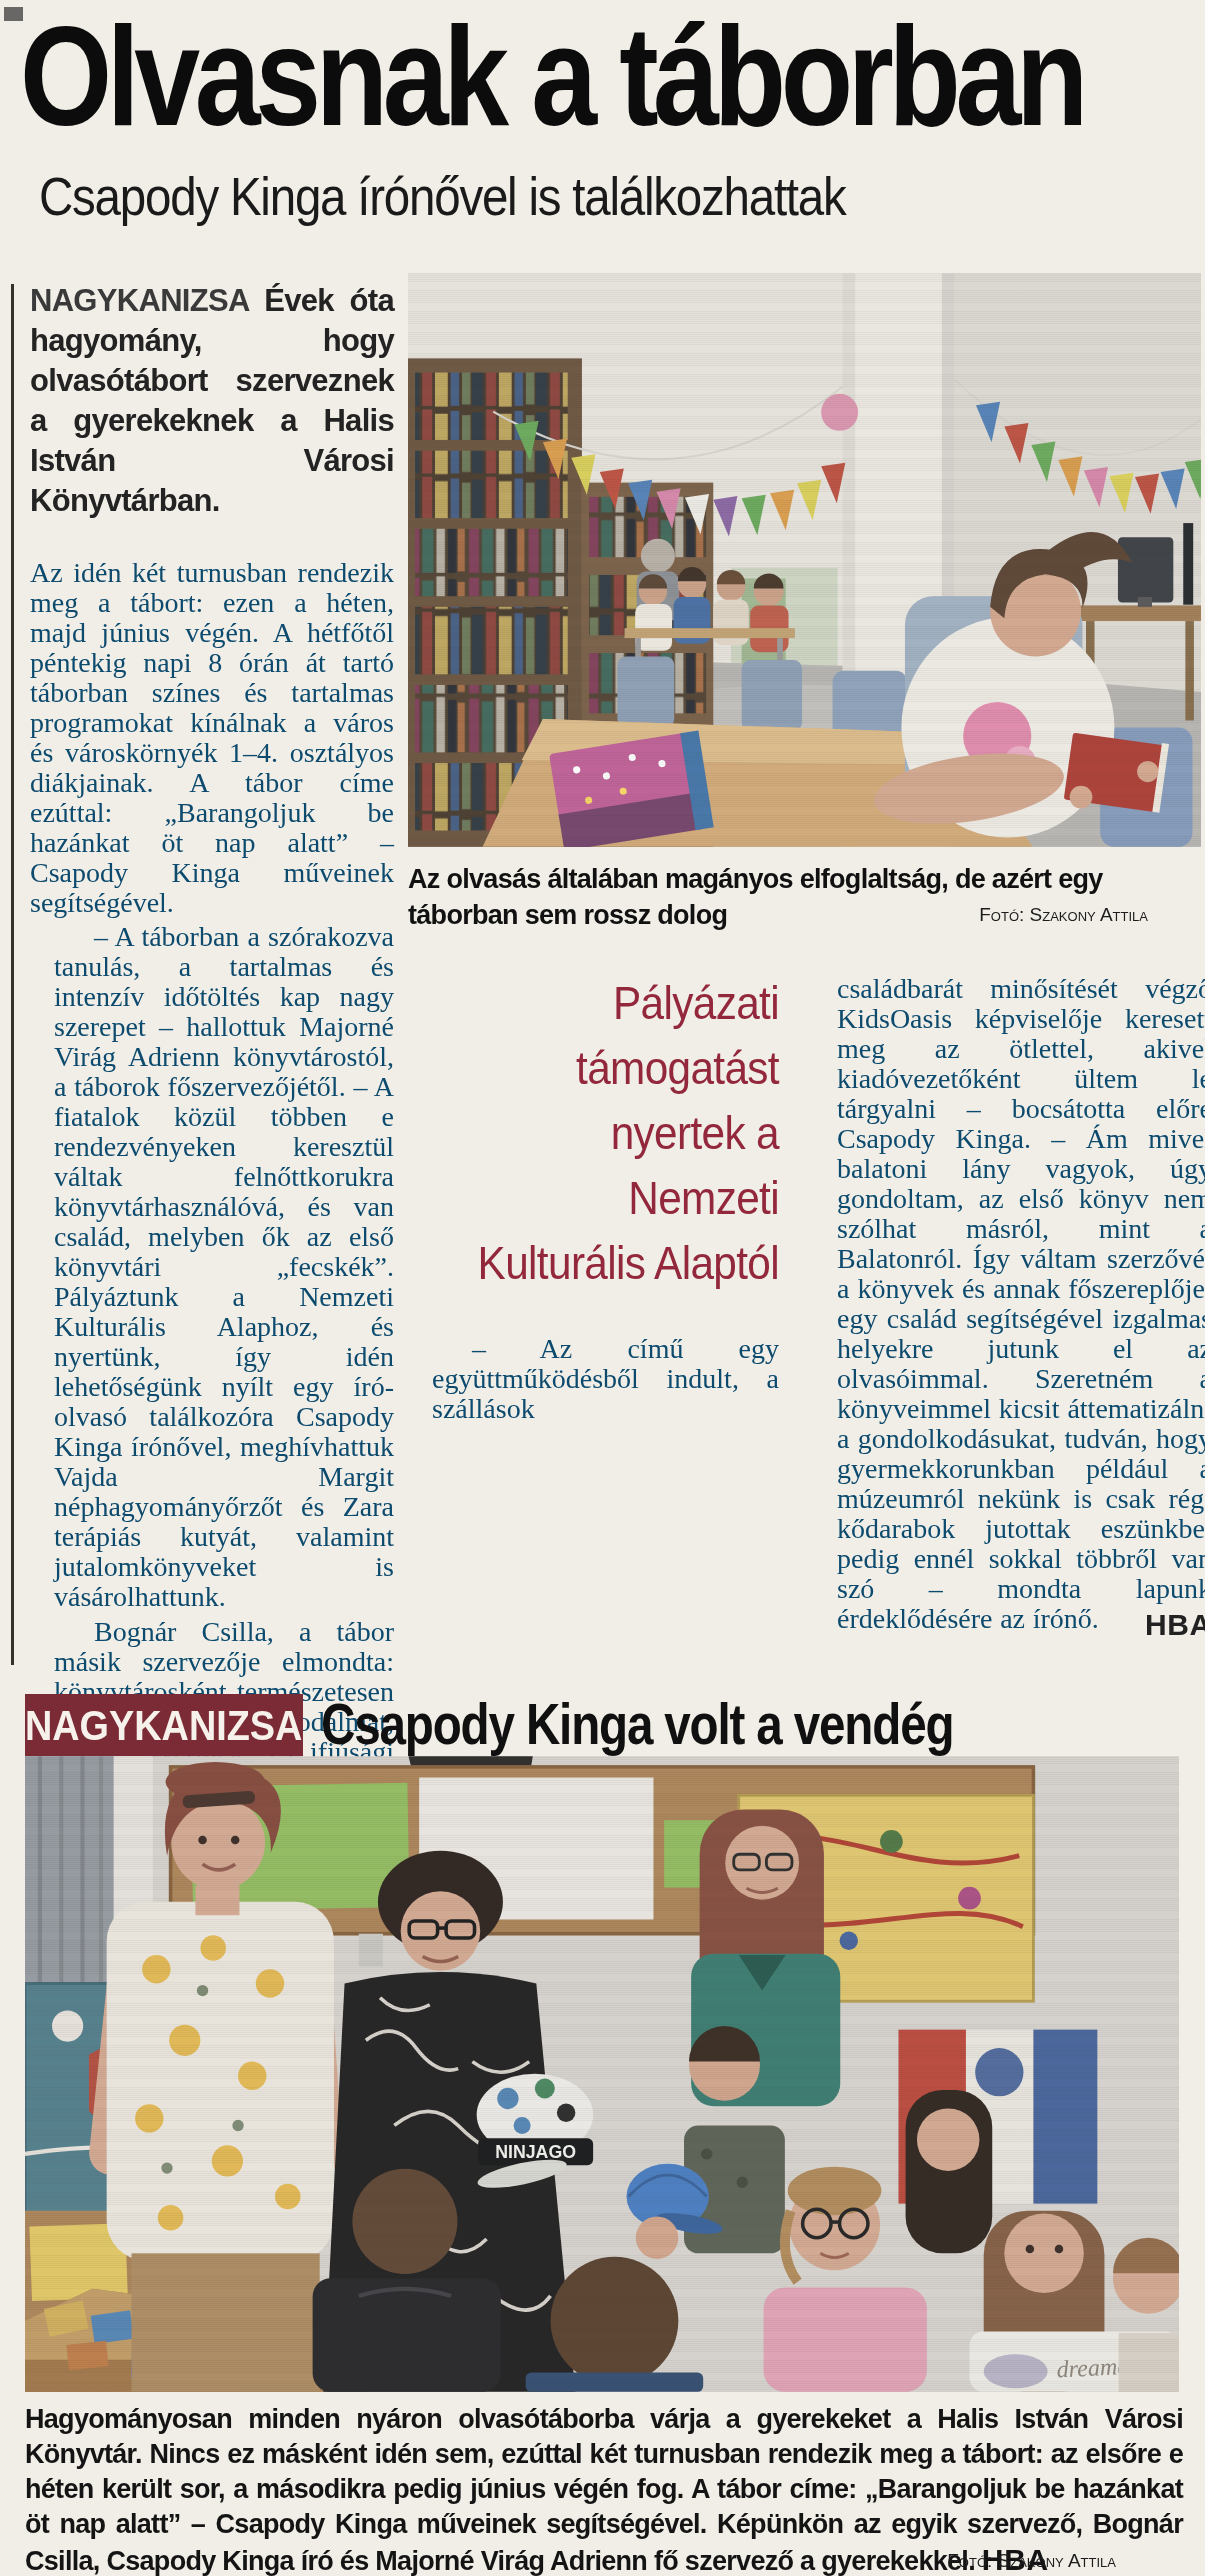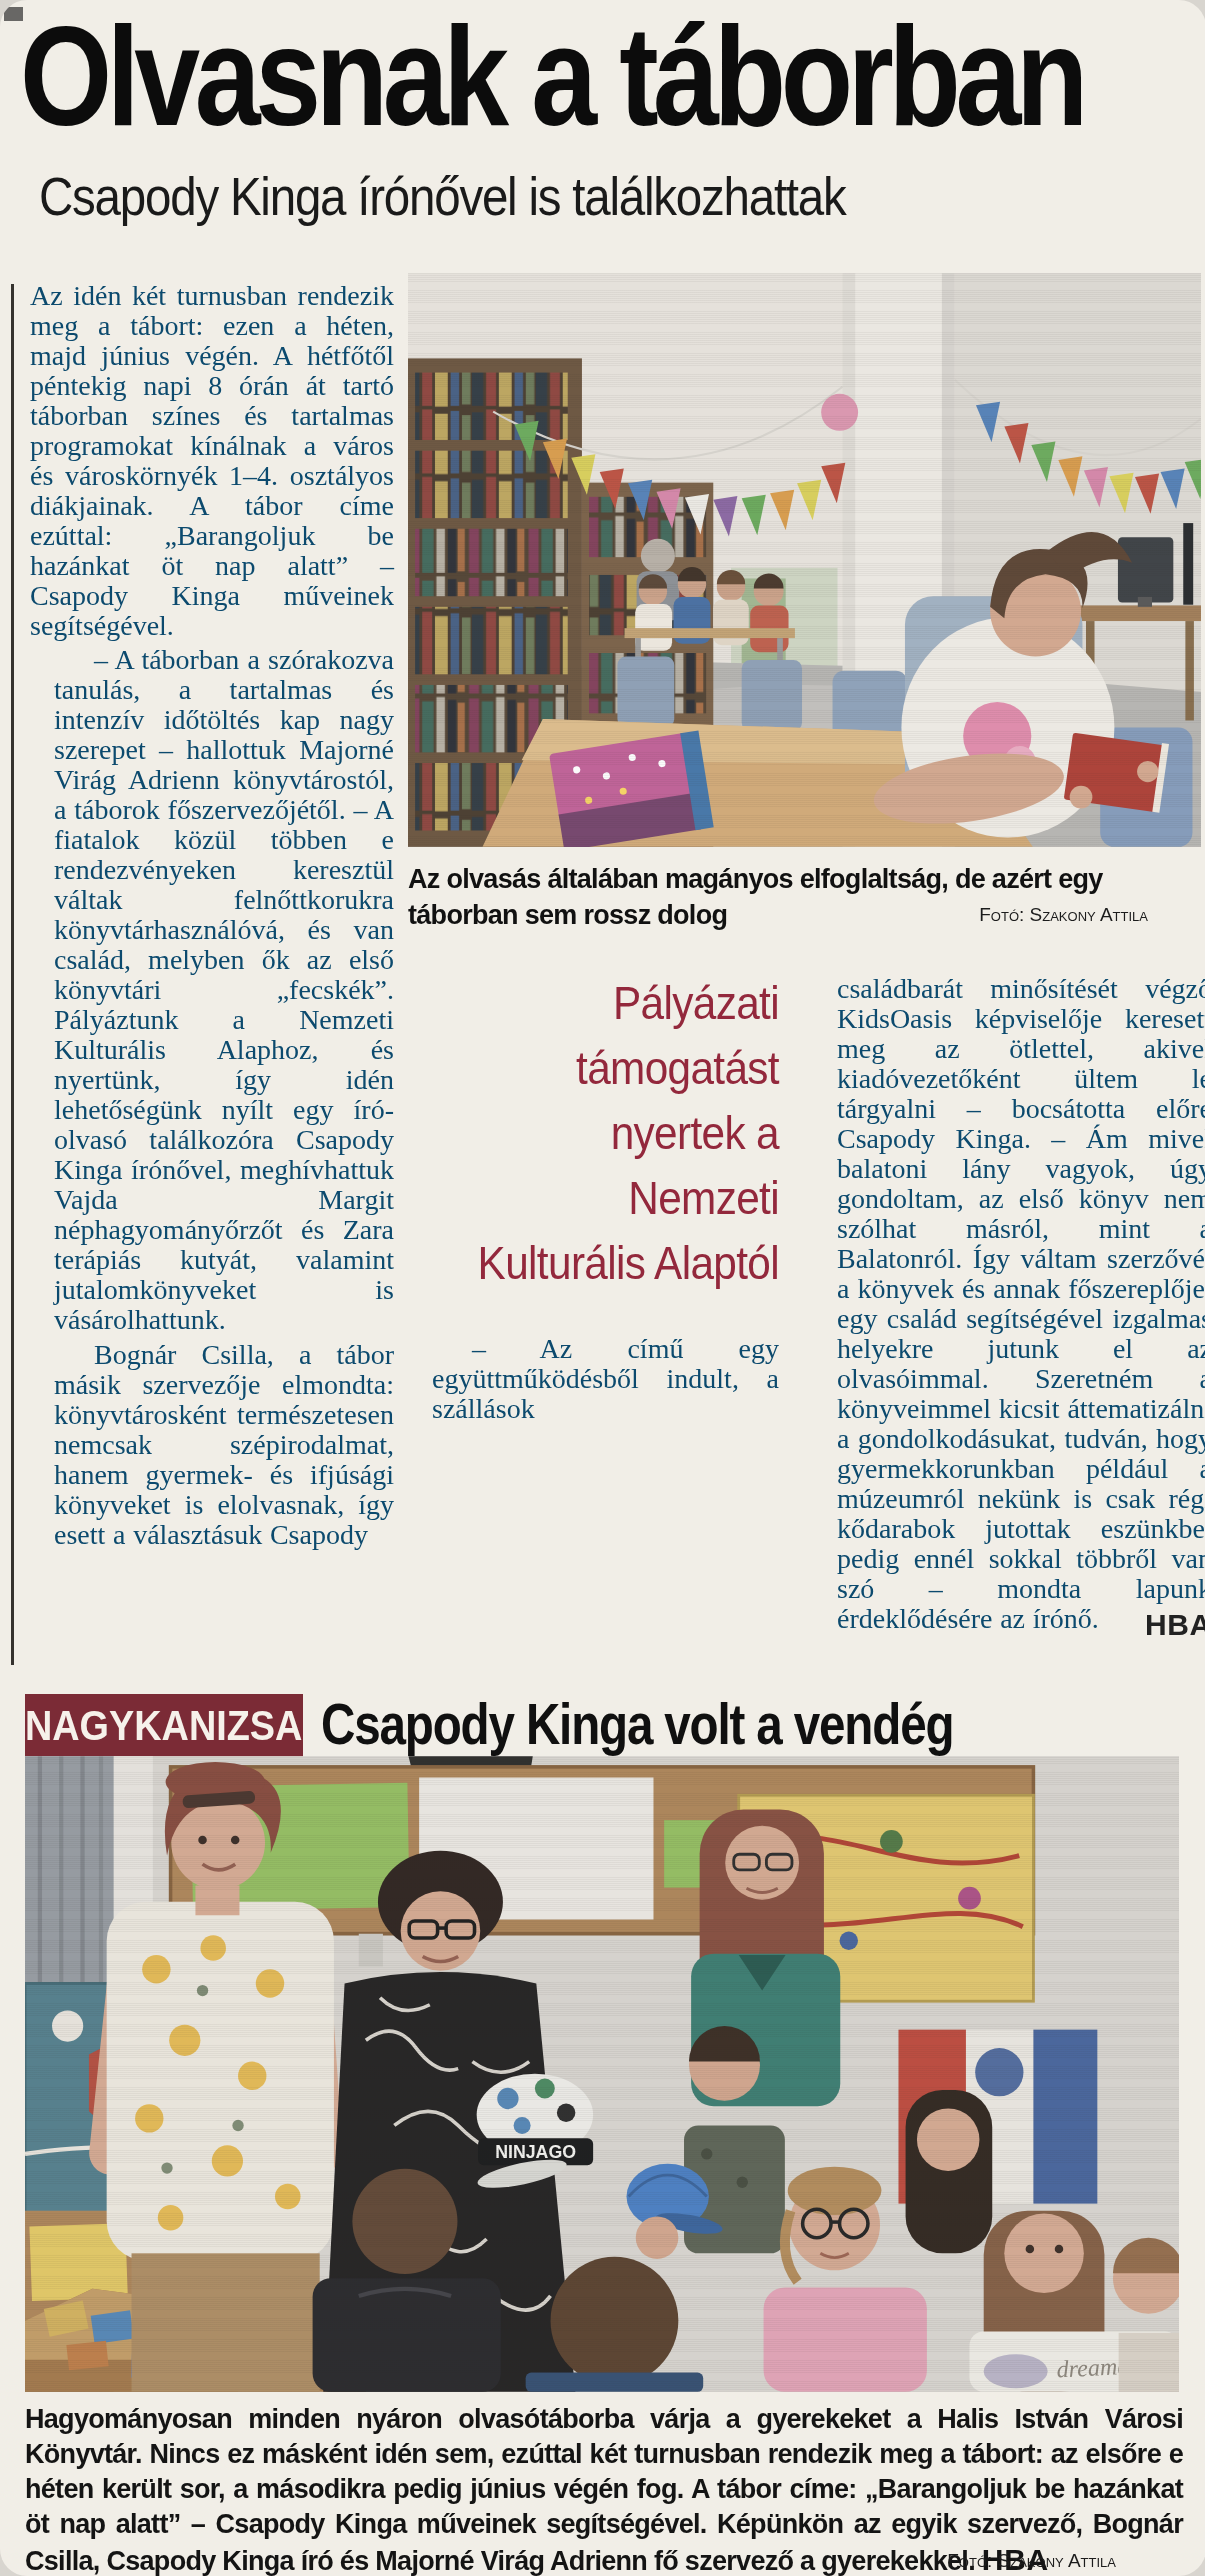--- a/index.html
+++ b/index.html
@@ -1,19 +1,19 @@
 <!DOCTYPE html>
 <html style="font-size:11.4px"><head>
 <meta charset="utf-8">
 <style>
   html,body{margin:0;padding:0;background:#d8d5cf;}
   .page{
     position:relative;width:1206px;height:2576px;margin:0 auto;
     background:#f1eee7;overflow:hidden;
-    font-family:"Liberation Sans",sans-serif;color:#141414;border-radius:27px;
+    font-family:"Liberation Sans",sans-serif;color:#141414;
   }
   
   .headline{
     position:absolute;left:20px;top:5.7px;margin:0;white-space:nowrap;
     font-family:"Liberation Sans",sans-serif;font-weight:bold;
     font-size:141px;letter-spacing:-6.4px;color:#0c0c0c;
     transform:scaleX(.84);transform-origin:left top;line-height:1;
   }
   .subhead{
     position:absolute;left:39px;top:169px;white-space:nowrap;
@@ -94,20 +94,21 @@
 
 <div class="page">
   <div class="scan-mark"></div>
 
   <h1 class="headline">Olvasnak a táborban</h1>
   <div class="subhead">Csapody Kinga írónővel is találkozhattak</div>
 
   <div class="col-rule"></div>
 
   <div class="col col1">
+    <p class="lead"><span class="lead-loc">NAGYKANIZSA</span><span> Évek óta hagyomány, hogy olvasótábort szerveznek a gyerekeknek a Halis István Városi Könyvtárban.</span></p>
     <p class="serif">Az idén két turnusban rendezik meg a tábort: ezen a héten, majd június végén. A hétfőtől péntekig napi 8 órán át tartó táborban színes és tartalmas programokat kínálnak a város és városkörnyék 1–4. osztályos diákjainak. A tábor címe ezúttal: „Barangoljuk be hazánkat öt nap alatt” – Csapody Kinga műveinek segítségével.</p>
     <p class="serif indent">– A táborban a szórakozva tanulás, a tartalmas és intenzív időtöltés kap nagy szerepet – hallottuk Majorné Virág Adrienn könyvtárostól, a táborok főszervezőjétől. – A fiatalok közül többen e rendezvényeken keresztül váltak felnőttkorukra könyvtárhasználóvá, és van család, melyben ők az első könyvtári „fecskék”. Pályáztunk a Nemzeti Kulturális Alaphoz, és nyertünk, így idén lehetőségünk nyílt egy író-olvasó találkozóra Csapody Kinga írónővel, meghívhattuk Vajda Margit néphagyományőrzőt és Zara terápiás kutyát, valamint jutalomkönyveket is vásárolhattunk.</p>
     <p class="serif indent">Bognár Csilla, a tábor másik szervezője elmondta: könyvtárosként természetesen nemcsak szépirodalmat, hanem gyermek- és ifjúsági könyveket is elolvasnak, így esett a választásuk Csapody</p>
   </div>
 
   <div class="photo1 halftone">
     <svg viewBox="0 0 1117 808" width="793" height="574">
       <defs>
         <pattern id="books" width="90" height="95" patternUnits="userSpaceOnUse">
           <rect width="90" height="95" fill="#4a3a2a"></rect>

